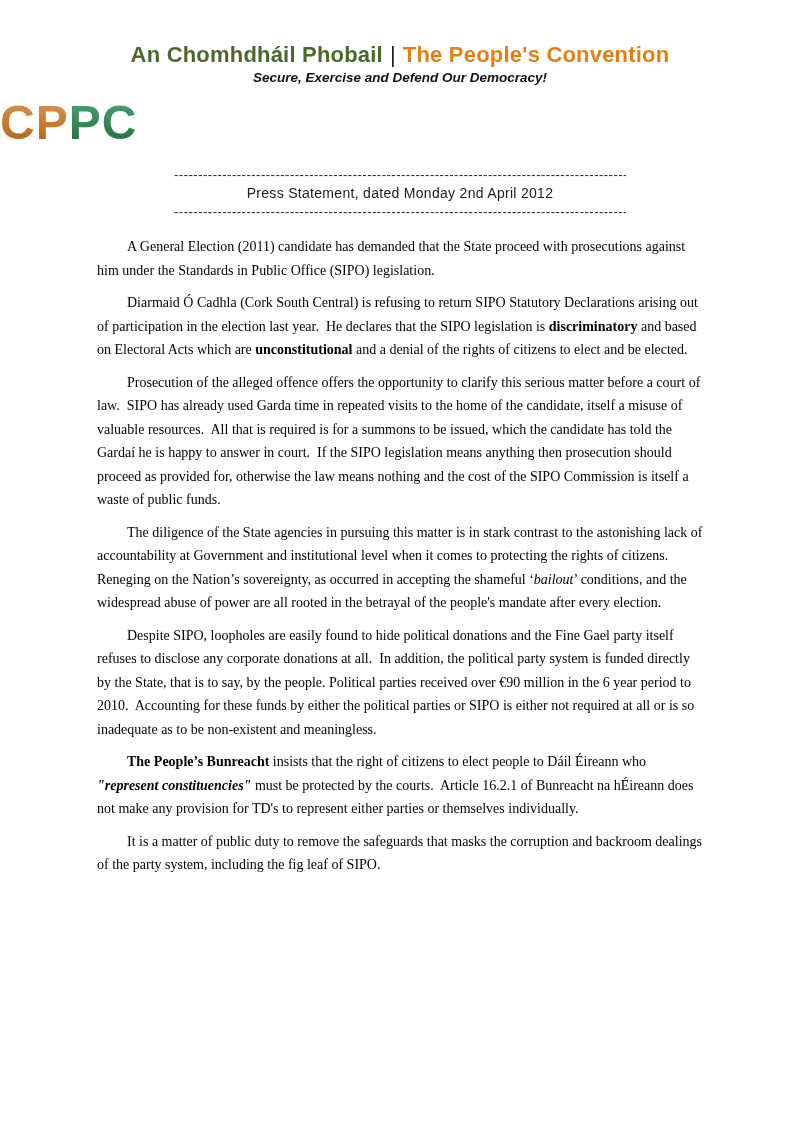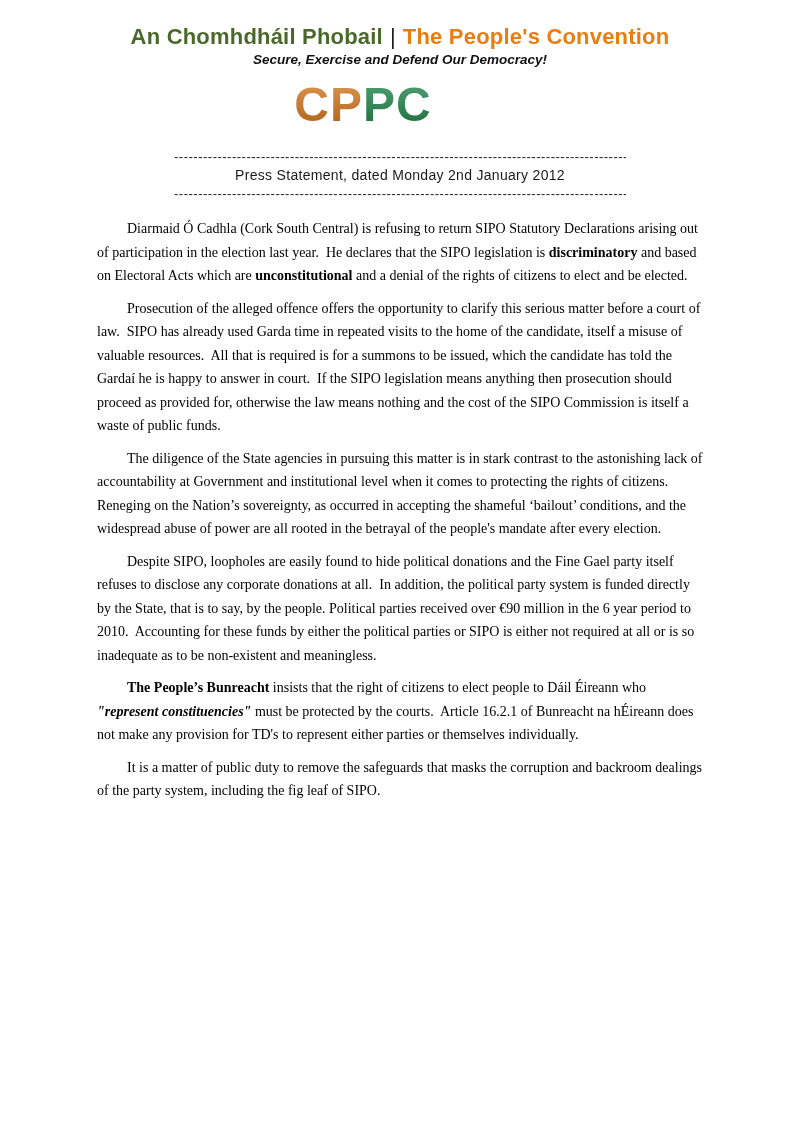--- a/index.html
+++ b/index.html
@@ -12,21 +12,21 @@
     width: 800px;
     height: 1132px;
     margin: 0 auto;
     background: #ffffff;
     overflow: hidden;
     font-family: "Liberation Sans", "DejaVu Sans", sans-serif;
     color: #000000;
   }
   
   .hdr {
-    padding-top: 24px;
+    padding-top: 42px;
     text-align: center;
   }
   .title-line {
     font-size: 22px;
     font-weight: bold;
     letter-spacing: 0.2px;
     line-height: 26px;
     white-space: nowrap;
   }
   .title-irish  { color: #4b682b; }
@@ -35,21 +35,21 @@
   .tagline {
     margin-top: 2px;
     font-size: 13.5px;
     font-weight: bold;
     font-style: italic;
     color: #111111;
   }
   
   .logo-row {
     margin: 12px 74px 0 0;
-    text-align: center;
+    text-align: left;
     font-size: 48px;
     font-weight: bold;
     letter-spacing: 1px;
     line-height: 52px;
     font-family: "Liberation Sans", "DejaVu Sans", sans-serif;
   }
   .logo-orange { color: #c87c30; }
   .logo-green  { color: #2e7b4d; }
   @supports (-webkit-background-clip: text) {
     .logo-orange {
@@ -92,21 +92,21 @@
     font-size: 14px;
     text-align: left;
   }
   .body-text p {
     margin: 0 0 9px 0;
     line-height: 23.5px;
     text-indent: 30px;
     white-space: pre-wrap;
   }
   .run-b  { font-weight: bold; }
-  .run-i  { }
+  .run-i  { font-style: italic; }
   .run-bi { font-weight: bold; font-style: italic; }
   
   .ftr {
     margin-top: 5px;
     text-align: center;
     font-size: 13px;
     line-height: 17.5px;
     font-weight: bold;
     color: #111111;
     white-space: pre-wrap;
@@ -123,25 +123,26 @@
     </div>
     <div class="tagline">Secure, Exercise and Defend Our Democracy!</div>
   </div>
 
   <div class="logo-row">
     <span class="logo-orange">CP</span><span class="logo-green">PC</span>
   </div>
 
   <div class="press-block">
     <div class="dashes">--------------------------------------------------------------------------------------------------------------</div>
-    <div class="press-line">Press Statement, dated Monday 2nd January 2012</div>
+    <div class="press-line">Press Statement, dated Monday 2nd April 2012</div>
     <div class="dashes">--------------------------------------------------------------------------------------------------------------</div>
   </div>
 
   <div class="body-text" id="body-paragraphs">
+      <p><span>A General Election (2011) candidate has demanded that the State proceed with prosecutions against him under the Standards in Public Office (SIPO) legislation.</span></p>
       <p><span>Diarmaid Ó Cadhla (Cork South Central) is refusing to return SIPO Statutory Declarations arising out of participation in the election last year.  He declares that the SIPO legislation is </span><span class="run-b">discriminatory</span><span> and based on Electoral Acts which are </span><span class="run-b">unconstitutional</span><span> and a denial of the rights of citizens to elect and be elected.</span></p>
       <p><span>Prosecution of the alleged offence offers the opportunity to clarify this serious matter before a court of law.  SIPO has already used Garda time in repeated visits to the home of the candidate, itself a misuse of valuable resources.  All that is required is for a summons to be issued, which the candidate has told the Gardaí he is happy to answer in court.  If the SIPO legislation means anything then prosecution should proceed as provided for, otherwise the law means nothing and the cost of the SIPO Commission is itself a waste of public funds.</span></p>
       <p><span>The diligence of the State agencies in pursuing this matter is in stark contrast to the astonishing lack of accountability at Government and institutional level when it comes to protecting the rights of citizens.  Reneging on the Nation’s sovereignty, as occurred in accepting the shameful ‘</span><span class="run-i">bailout</span><span>’ conditions, and the widespread abuse of power are all rooted in the betrayal of the people's mandate after every election.</span></p>
       <p><span>Despite SIPO, loopholes are easily found to hide political donations and the Fine Gael party itself refuses to disclose any corporate donations at all.  In addition, the political party system is funded directly by the State, that is to say, by the people. Political parties received over €90 million in the 6 year period to 2010.  Accounting for these funds by either the political parties or SIPO is either not required at all or is so inadequate as to be non-existent and meaningless.</span></p>
       <p><span class="run-b">The People’s Bunreacht</span><span> insists that the right of citizens to elect people to Dáil Éireann who </span><span class="run-bi">"represent constituencies"</span><span> must be protected by the courts.  Article 16.2.1 of Bunreacht na hÉireann does not make any provision for TD's to represent either parties or themselves individually.</span></p>
       <p><span>It is a matter of public duty to remove the safeguards that masks the corruption and backroom dealings of the party system, including the fig leaf of SIPO.</span></p>
     </div>
 
   <div class="ftr">
     

